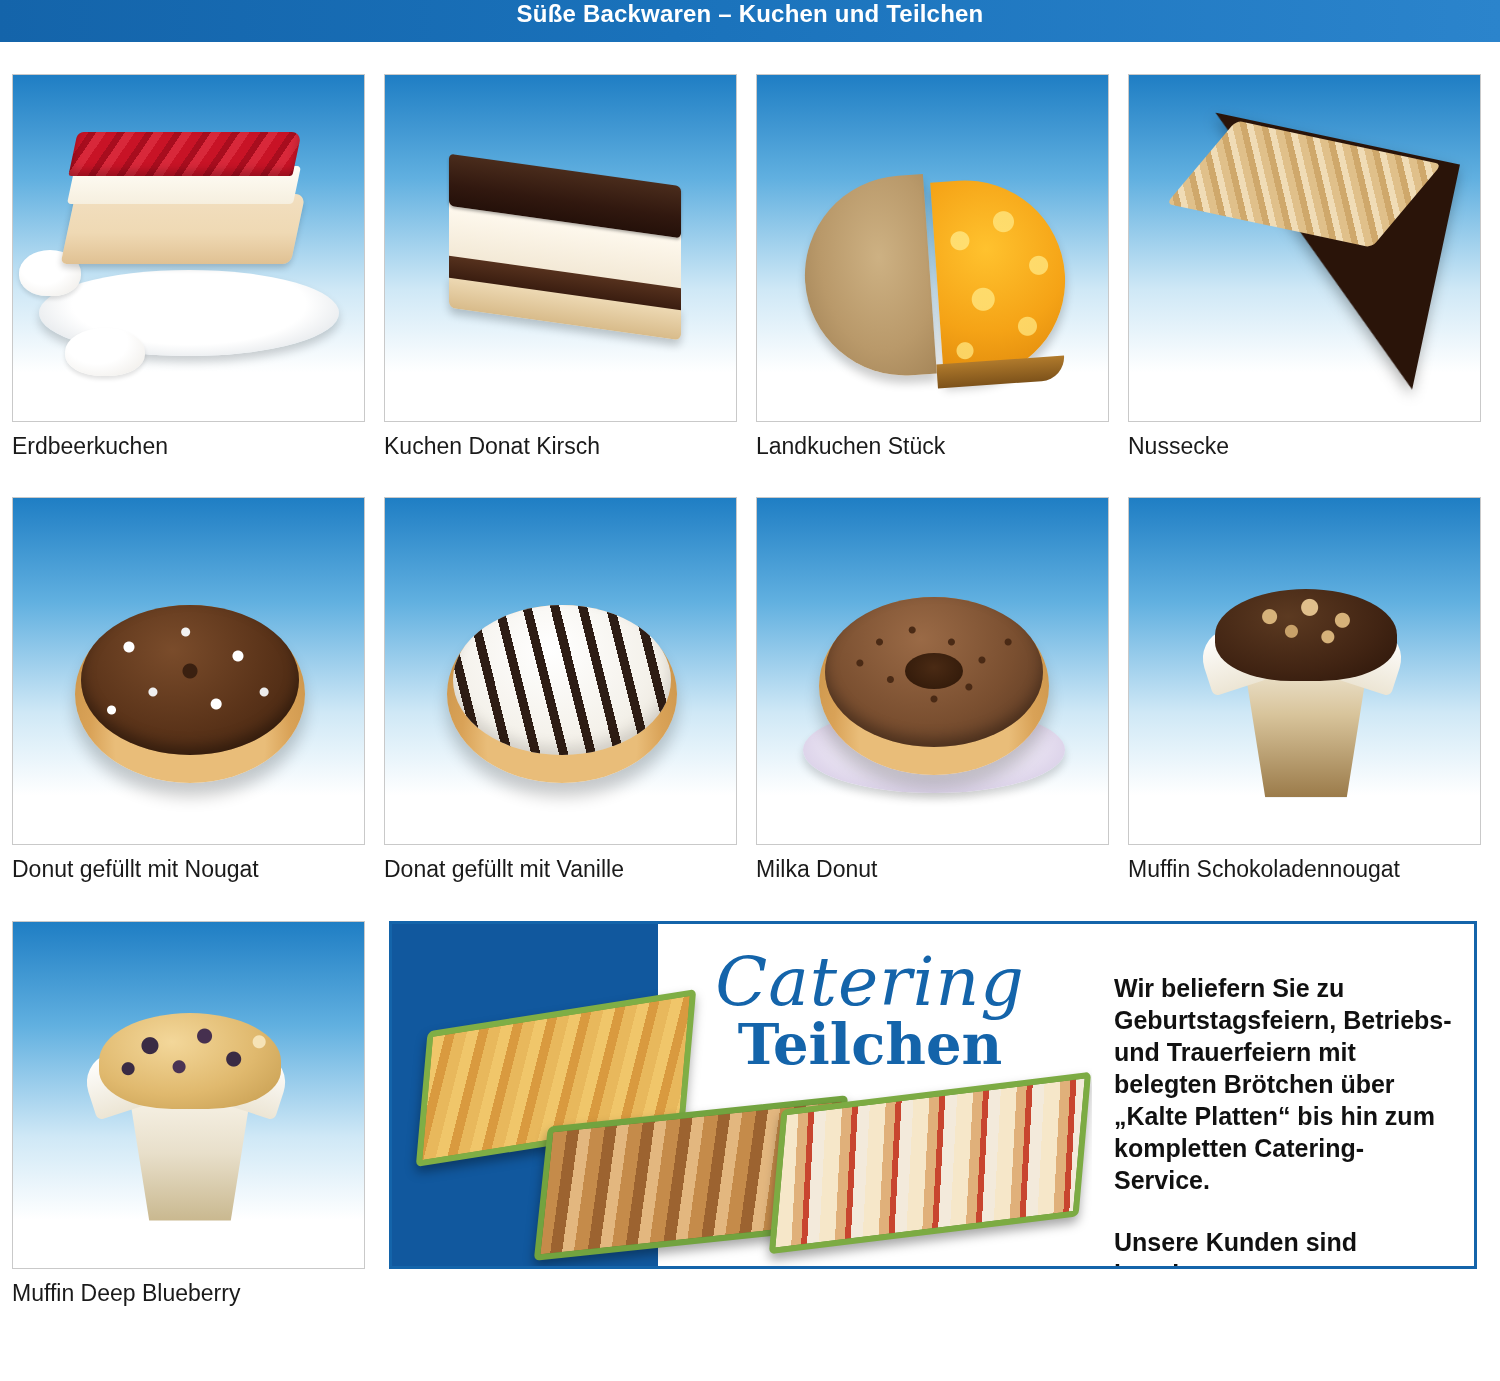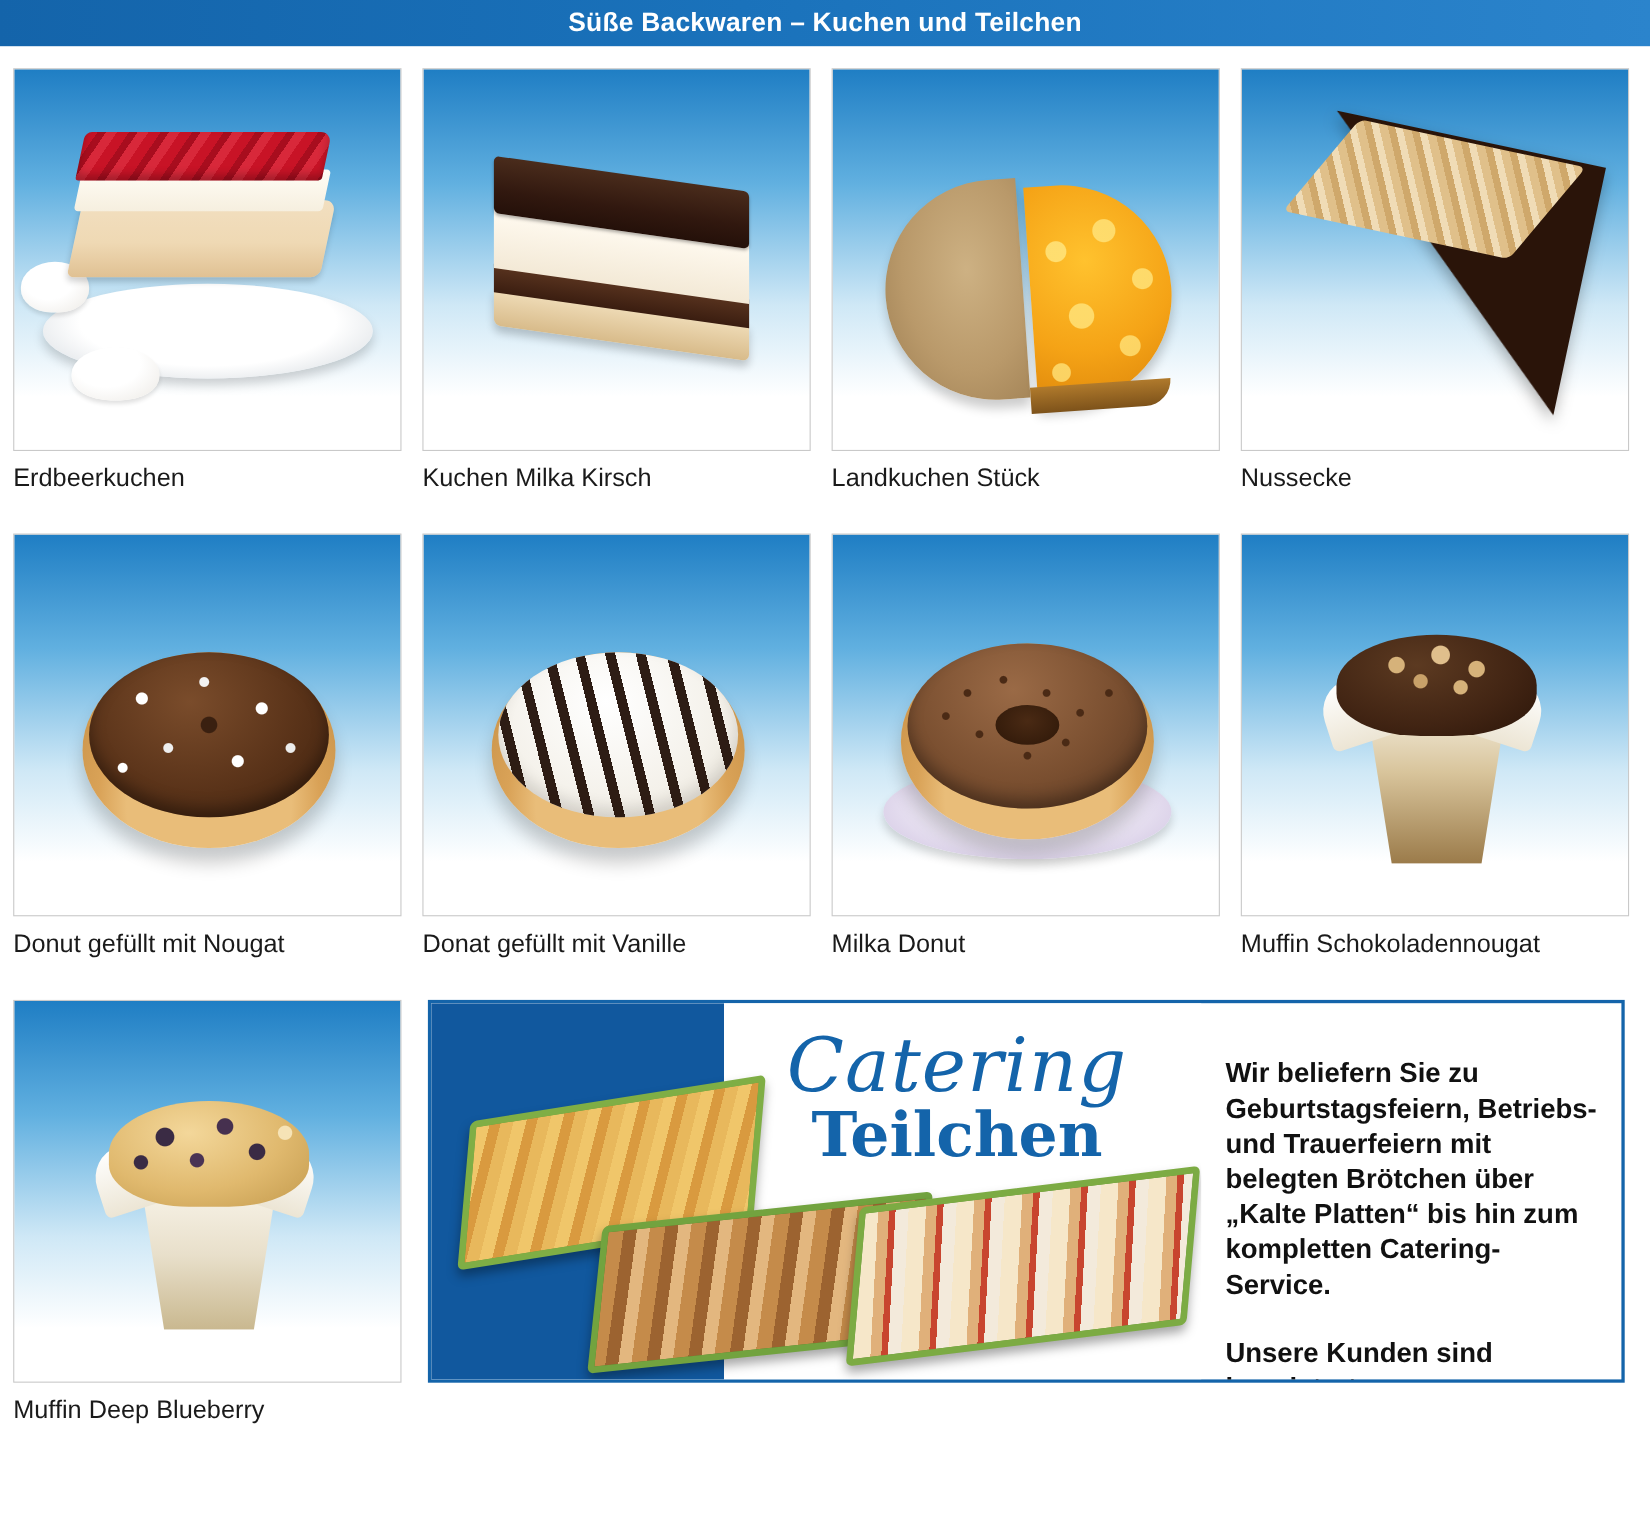--- a/index.html
+++ b/index.html
@@ -18,35 +18,35 @@
 
   
   .banner {
     position: absolute;
     left: 0;
     top: 0;
     width: 1500px;
     height: 42px;
     background: linear-gradient(to right, #1464aa 0%, #1a72bb 45%, #2b84cc 100%);
     display: flex;
-    align-items: center;
+    align-items: flex-start;
     justify-content: center;
   }
   .banner-title {
     color: #ffffff;
     font-size: 24px;
     font-weight: bold;
     letter-spacing: .2px;
   }
 
   
   .grid {
     position: absolute;
     left: 0;
-    top: 44px;
+    top: 56px;
     width: 1500px;
   }
   .row {
     display: flex;
     align-items: flex-start;
     padding-left: 12px;
     box-sizing: border-box;
   }
   .row-1 { margin-top: 18px; }
   .row-2 { margin-top: 38px; }
@@ -464,21 +464,21 @@
       <div class="thumb">
         <div class="thumb-inner">
           <div class="art" style="width:353px;height:348px;">
             <div class="bar-base"></div>
             <div class="bar-dark"></div>
             <div class="bar-white"></div>
             <div class="bar-choc"></div>
           </div>
         </div>
       </div>
-      <div class="caption">Kuchen Milka Kirsch</div>
+      <div class="caption">Kuchen Donat Kirsch</div>
     </div>
 
     <div class="cell">
       <div class="thumb">
         <div class="thumb-inner">
           <div class="art" style="width:353px;height:348px;">
             <div class="half-left"></div>
             <div class="half-right"></div>
             <div class="half-right-crust"></div>
           </div>

